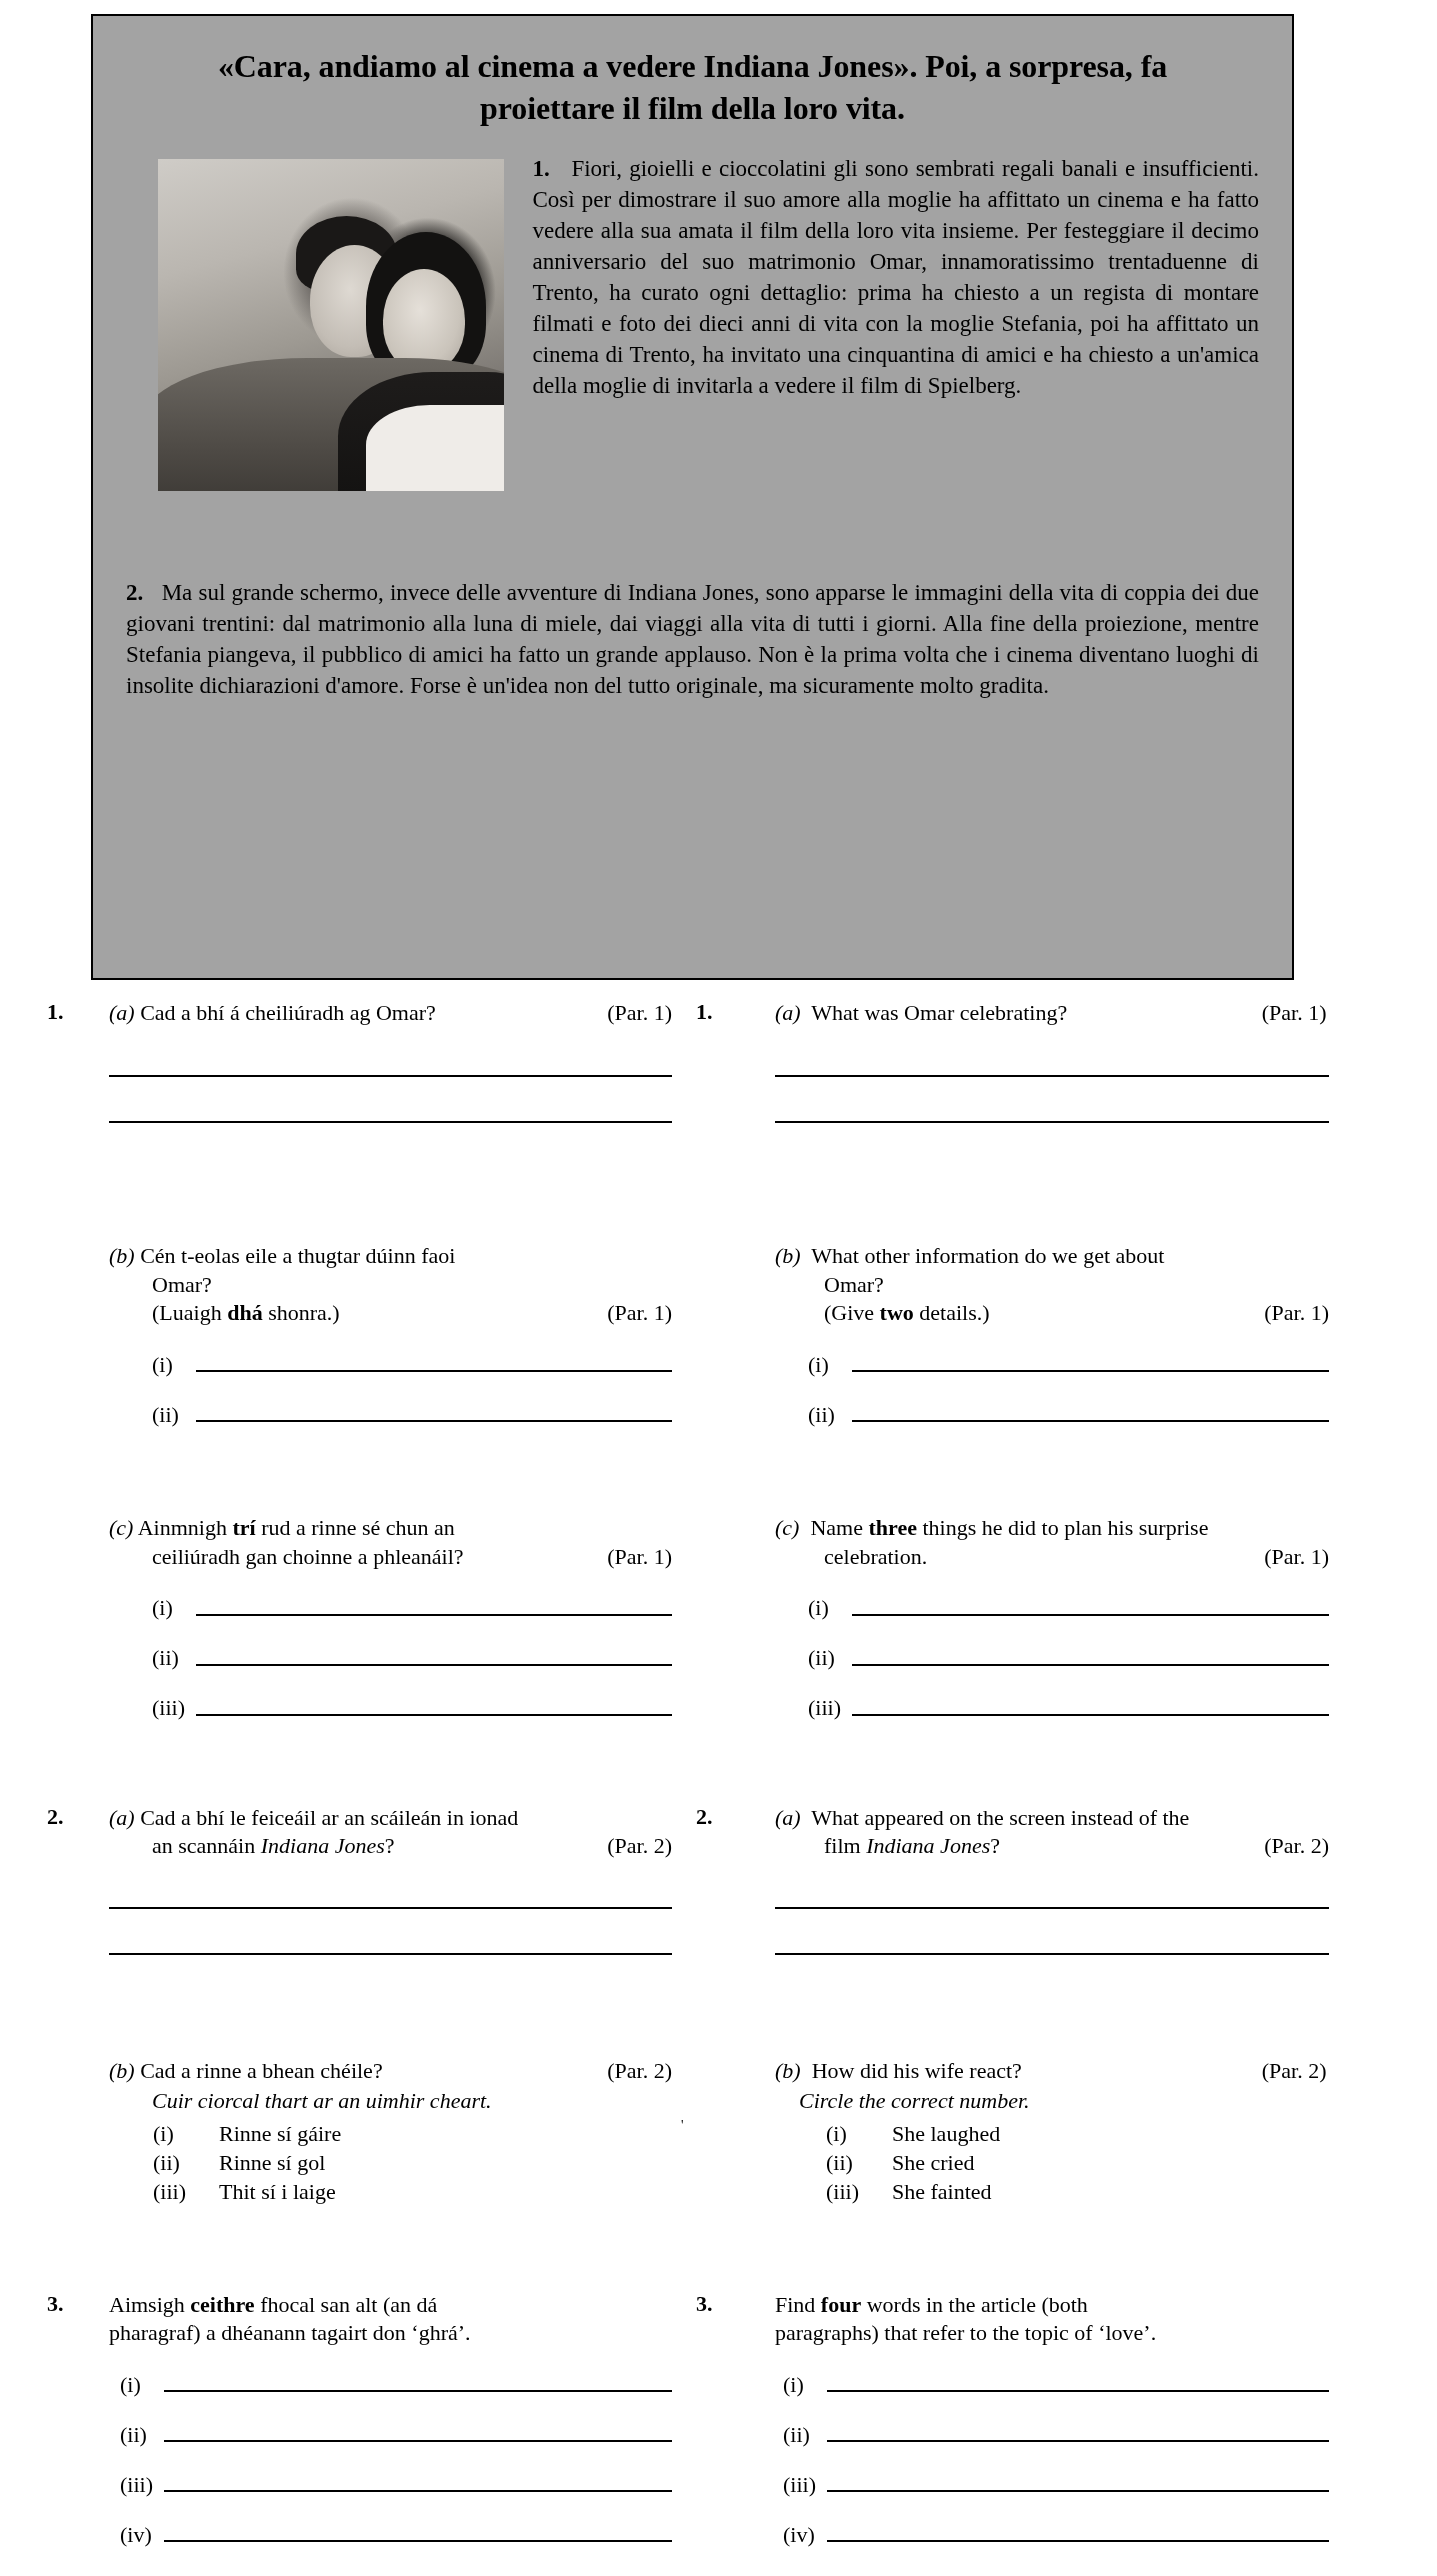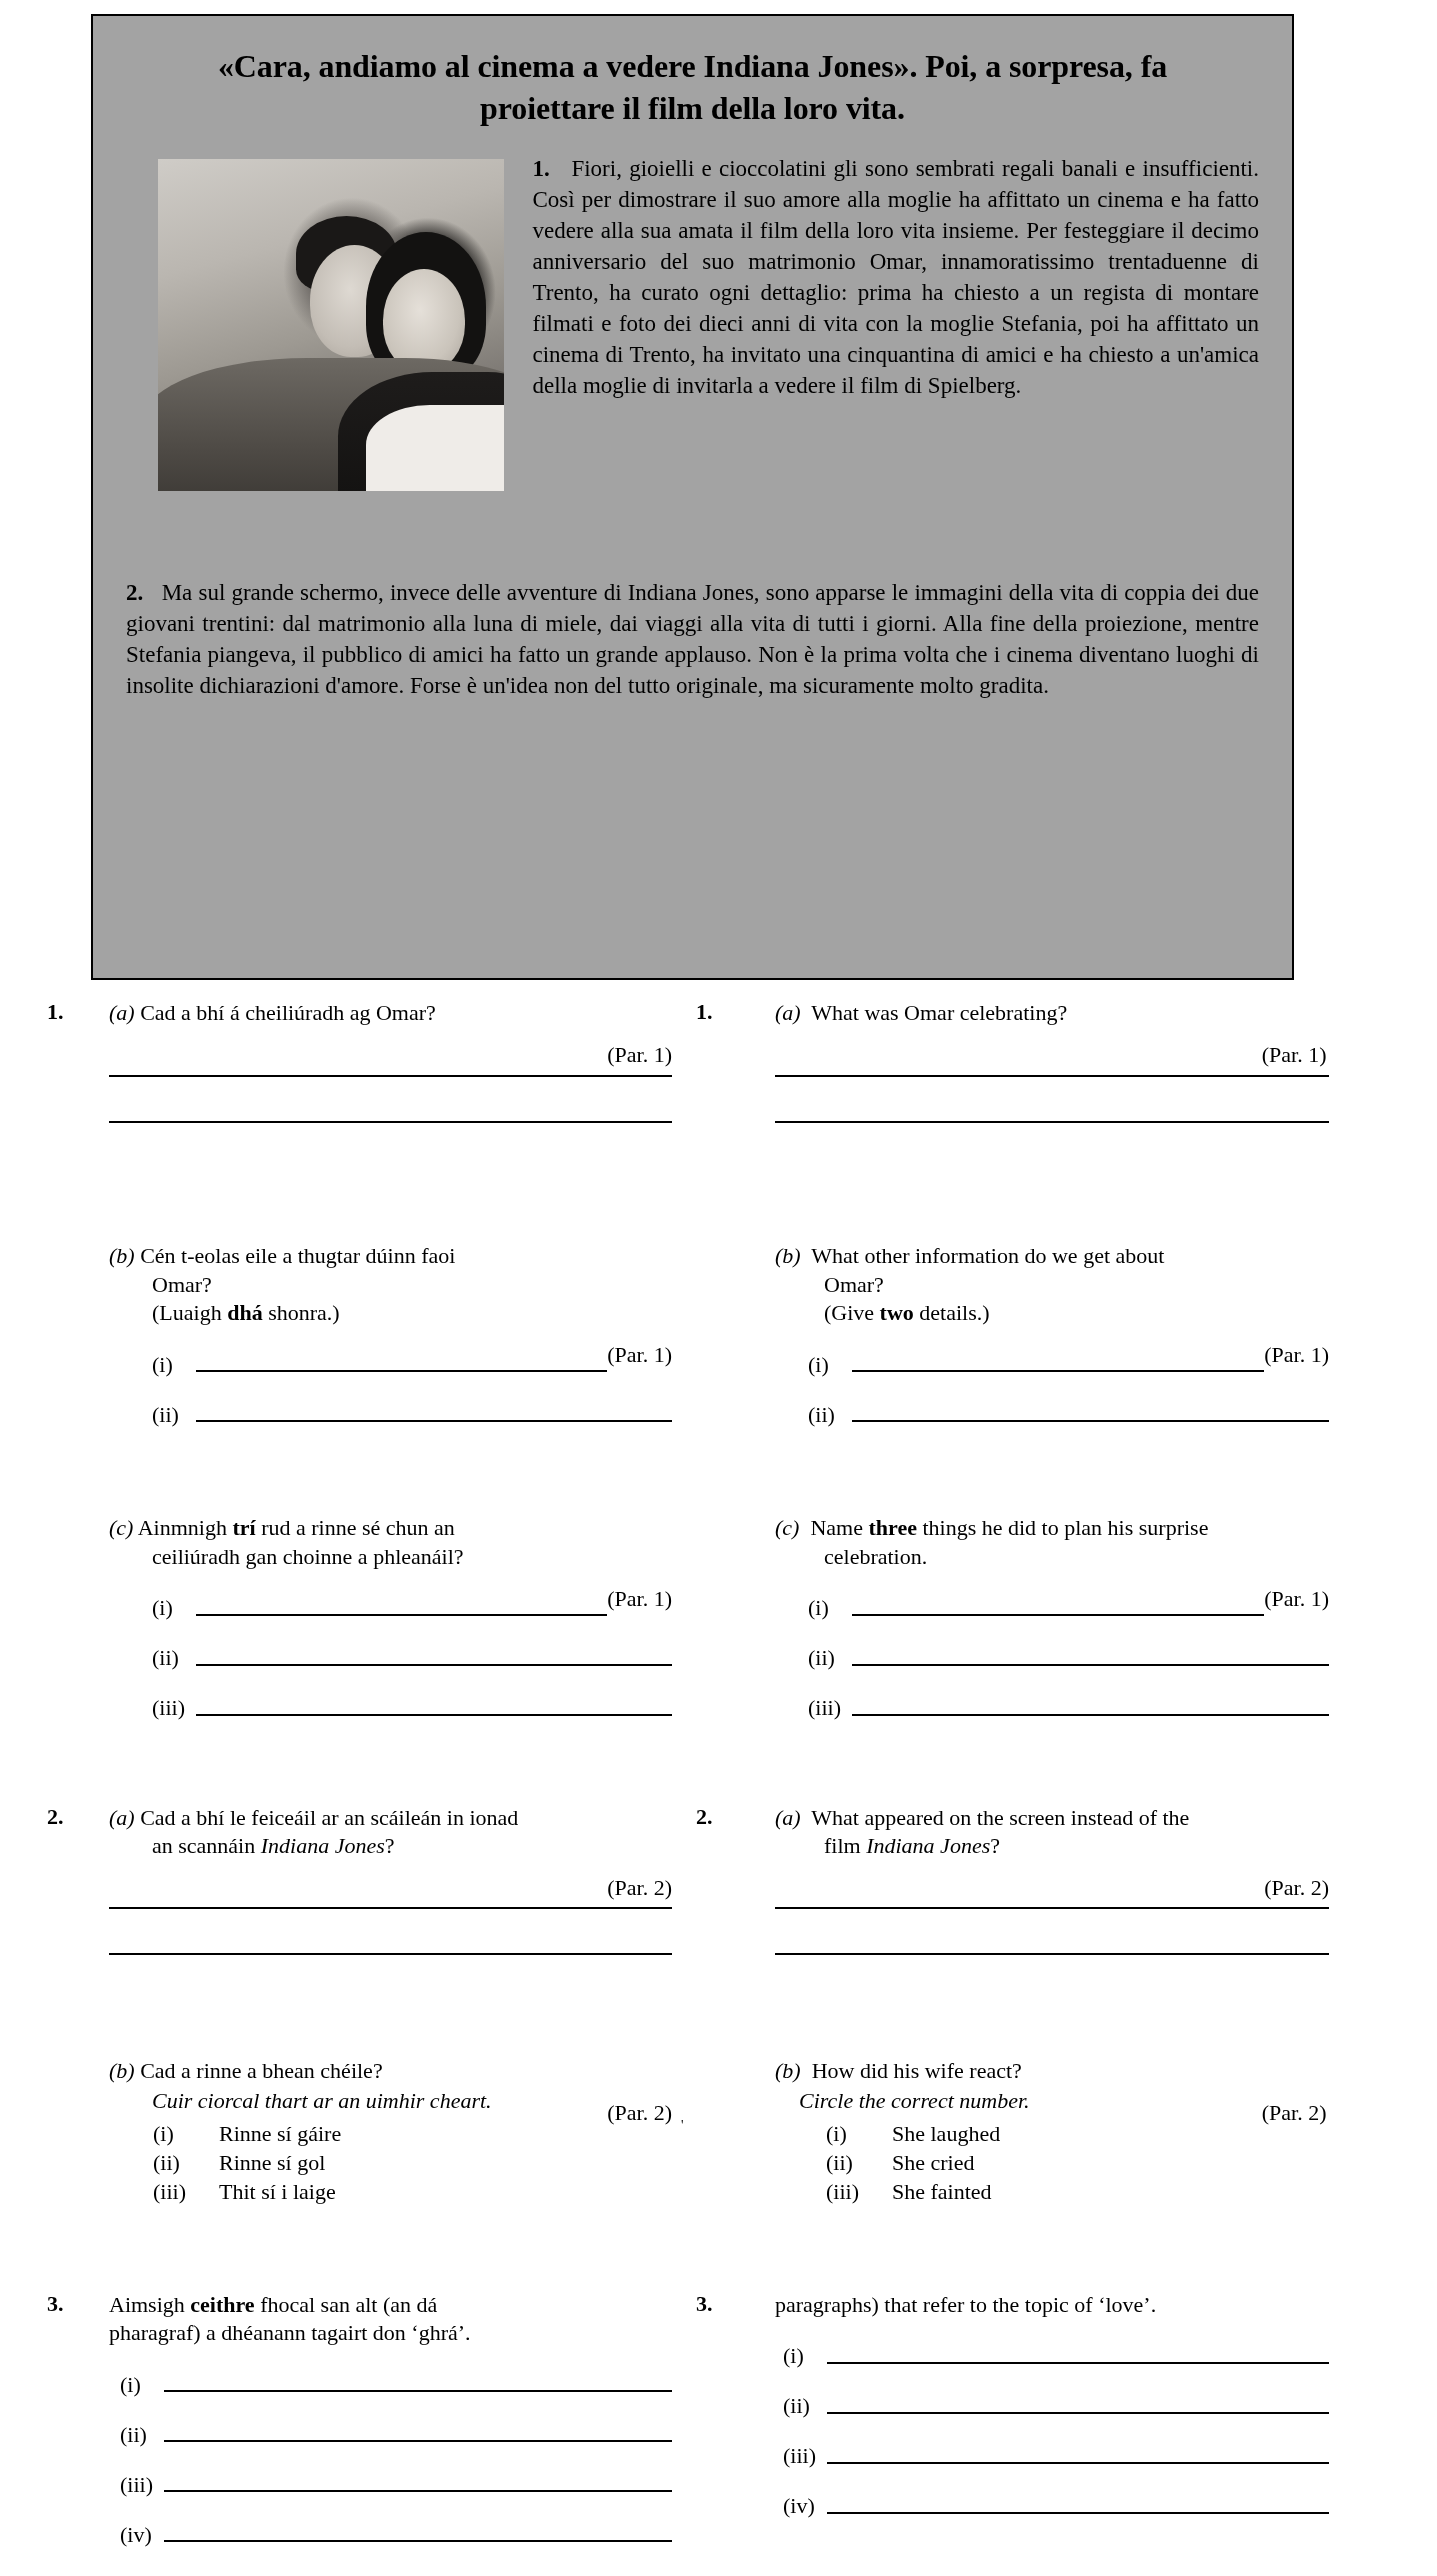--- a/index.html
+++ b/index.html
@@ -160,21 +160,20 @@
   .qline {
     font-size: 22px;
     line-height: 1.30;
     position: relative;
   }
   .lab {
     font-style: italic;
   }
   .par {
     float: right;
-    margin-top: 42px;
   }
   .hang-ga { padding-left: 43px; text-indent: -43px; }
   .hang-en { padding-left: 49px; text-indent: -49px; }
 
   .ans-line {
     border-bottom: 2px solid #000;
     height: 0;
     margin-left: 43px;
     margin-top: 27px;
   }
@@ -471,20 +470,23 @@
         <div class="roman-row" style="margin-left:11px;">
           <span class="roman-lbl">(iv)</span>
           <span class="roman-rule"></span>
         </div>
       </div>
     </div>
 
     <div class="col col-en">
       <div class="qnum qnum-en">3.</div>
       <div class="qbody-en">
+        <div class="qline">
+          <span>Find </span><b>four</b><span> words in the article (both</span>
+        </div>
         <div class="qline">paragraphs) that refer to the topic of ‘love’.</div>
         <div class="roman-row en" style="margin-left:8px;">
           <span class="roman-lbl">(i)</span>
           <span class="roman-rule"></span>
         </div>
         <div class="roman-row en" style="margin-left:8px;">
           <span class="roman-lbl">(ii)</span>
           <span class="roman-rule"></span>
         </div>
         <div class="roman-row en" style="margin-left:8px;">

